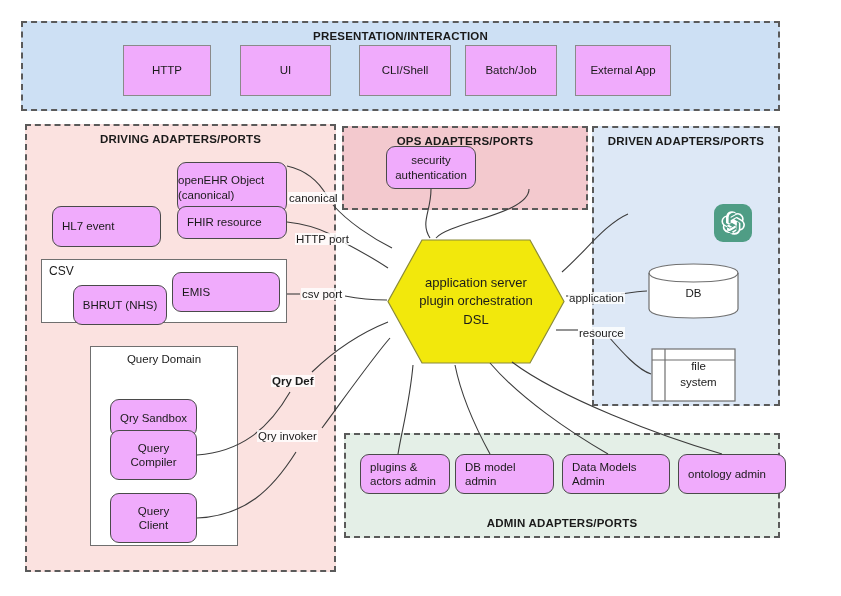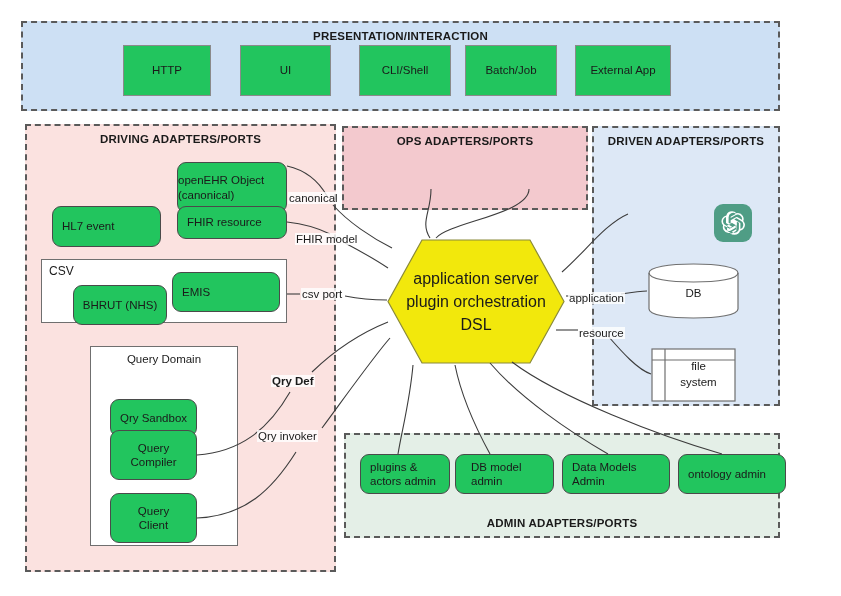--- a/index.html
+++ b/index.html
@@ -55,21 +55,21 @@
   }
   #panel-admin {
     left: 344px; top: 433px; width: 436px; height: 105px;
     background: #e4efe7;
   }
 
   
   .node {
     position: absolute;
     box-sizing: border-box;
-    background: #22c55e;
+    background: #f0abfc;
     border: 1px solid #767676;
     display: flex;
     align-items: center;
     justify-content: center;
     text-align: center;
     font-size: 11.5px;
     color: #1a1a1a;
     line-height: 1.25;
     padding: 2px 4px;
   }
@@ -109,36 +109,36 @@
   
   #n-security  { left: 386px; top: 146px; width: 90px;  height: 43px; }
   #n-logging   { left: 484px; top: 146px; width: 90px;  height: 43px; }
 
   
   #n-ontology  { left: 630px; top: 196px; width: 113px; height: 43px; text-align: left; justify-content: flex-start; padding-left: 9px; }
   #n-filesys   { left: 651px; top: 348px; width: 85px;  height: 54px; border: none; background: transparent; }
 
   
   #n-plugins   { left: 360px; top: 454px; width: 90px;  height: 40px; text-align: left; justify-content: flex-start; padding-left: 9px; }
-  #n-dbmodel   { left: 455px; top: 454px; width: 99px;  height: 40px; text-align: left; justify-content: flex-start; padding-left: 15px; }
+  #n-dbmodel   { left: 455px; top: 454px; width: 99px;  height: 40px; text-align: left; justify-content: flex-start; padding-left: 9px; }
   #n-datamodel { left: 562px; top: 454px; width: 108px; height: 40px; text-align: left; justify-content: flex-start; padding-left: 9px; }
   #n-ontadmin  { left: 678px; top: 454px; width: 108px; height: 40px; text-align: left; justify-content: flex-start; padding-left: 9px; }
 
   
   #hexagon {
     position: absolute;
     left: 386px; top: 238px;
     width: 180px; height: 127px;
   }
   #hexagon .hex-label {
     position: absolute;
     left: 0; right: 0; top: 50%;
     transform: translateY(-50%);
     text-align: center;
-    font-size: 16px;
+    font-size: 13px;
     color: #1a1a1a;
     line-height: 1.45;
     pointer-events: none;
   }
 
   
   #n-db {
     position: absolute;
     left: 647px; top: 262px; width: 93px; height: 58px;
   }
@@ -246,20 +246,26 @@
   </div>
   <div class="node rounded" id="n-qryclient">
     <span style="display:block">
       <span>Query</span><br>
       <span>Client</span>
     </span>
   </div>
 
   <div class="panel" id="panel-ops">
     <div class="panel-title top">OPS ADAPTERS/PORTS</div>
+  </div>
+  <div class="node rounded" id="n-security">
+    <span style="display:block">
+      <span>security</span><br>
+      <span>authentication</span>
+    </span>
   </div>
 
   <div class="panel" id="panel-driven">
     <div class="panel-title top">DRIVEN ADAPTERS/PORTS</div>
   </div>
 
   <div id="openai-icon">
     <svg width="26" height="26" viewBox="0 0 24 24" aria-hidden="true">
       <path d="M21.55 10.0a5.42 5.42 0 0 0-.47-4.45 5.5 5.5 0 0 0-5.9-2.63A5.44 5.44 0 0 0 11.07 1.2a5.5 5.5 0 0 0-5.24 3.8A5.43 5.43 0 0 0 2.2 7.63a5.5 5.5 0 0 0 .67 6.43 5.42 5.42 0 0 0 .47 4.45 5.5 5.5 0 0 0 5.9 2.63 5.43 5.43 0 0 0 4.1 1.82 5.5 5.5 0 0 0 5.25-3.8 5.43 5.43 0 0 0 3.62-2.63 5.5 5.5 0 0 0-.67-6.43zM13.34 21.1a4.08 4.08 0 0 1-2.62-.95l.13-.07 4.35-2.51a.71.71 0 0 0 .36-.62v-6.13l1.84 1.06a.07.07 0 0 1 .04.05v5.08a4.1 4.1 0 0 1-4.1 4.09zM4.53 17.34a4.08 4.08 0 0 1-.49-2.74l.13.08 4.35 2.51a.71.71 0 0 0 .71 0l5.31-3.06v2.12a.07.07 0 0 1-.03.06l-4.4 2.54a4.1 4.1 0 0 1-5.58-1.5zM3.38 8.34a4.08 4.08 0 0 1 2.14-1.8v5.17a.7.7 0 0 0 .35.61l5.3 3.06-1.84 1.06a.07.07 0 0 1-.06 0L4.87 13.9a4.1 4.1 0 0 1-1.5-5.56zm15.11 3.51L13.18 8.78l1.84-1.06a.07.07 0 0 1 .06 0l4.4 2.54a4.09 4.09 0 0 1-.63 7.38v-5.18a.71.71 0 0 0-.36-.61zm1.83-2.76l-.13-.08-4.34-2.53a.71.71 0 0 0-.72 0l-5.3 3.06V7.42a.07.07 0 0 1 .02-.06l4.4-2.54a4.09 4.09 0 0 1 6.07 4.24zM9.83 12.87L7.99 11.8a.07.07 0 0 1-.04-.05V6.67a4.09 4.09 0 0 1 6.7-3.14l-.13.07-4.35 2.51a.71.71 0 0 0-.36.62zl.99-1.14 4.31 2.49v4.98l-4.3 2.48-4.32-2.48v-4.98z" fill="#ffffff"></path>
     </svg>
@@ -348,20 +354,20 @@
     <path d="M556,330 C566,330 572,330 578,330"></path>
     <path d="M608,336 C622,352 638,370 651,374"></path>
 
     <path d="M413,365 C410,400 402,430 398,454"></path>
     <path d="M455,365 C462,400 478,432 490,454"></path>
     <path d="M490,363 C520,398 570,432 608,454"></path>
     <path d="M512,362 C560,398 660,436 722,454"></path>
   </svg>
 
   <div class="edge-label" id="lbl-canonical">canonical</div>
-  <div class="edge-label" id="lbl-fhirport">FHIR model</div>
+  <div class="edge-label" id="lbl-fhirport">HTTP port</div>
   <div class="edge-label" id="lbl-csvport">csv port</div>
   <div class="edge-label" id="lbl-qrydef">Qry Def</div>
   <div class="edge-label" id="lbl-qryinvoker">Qry invoker</div>
   <div class="edge-label" id="lbl-persistence">application</div>
   <div class="edge-label" id="lbl-resource">resource</div>
 
 </div>
 
 </body></html>

